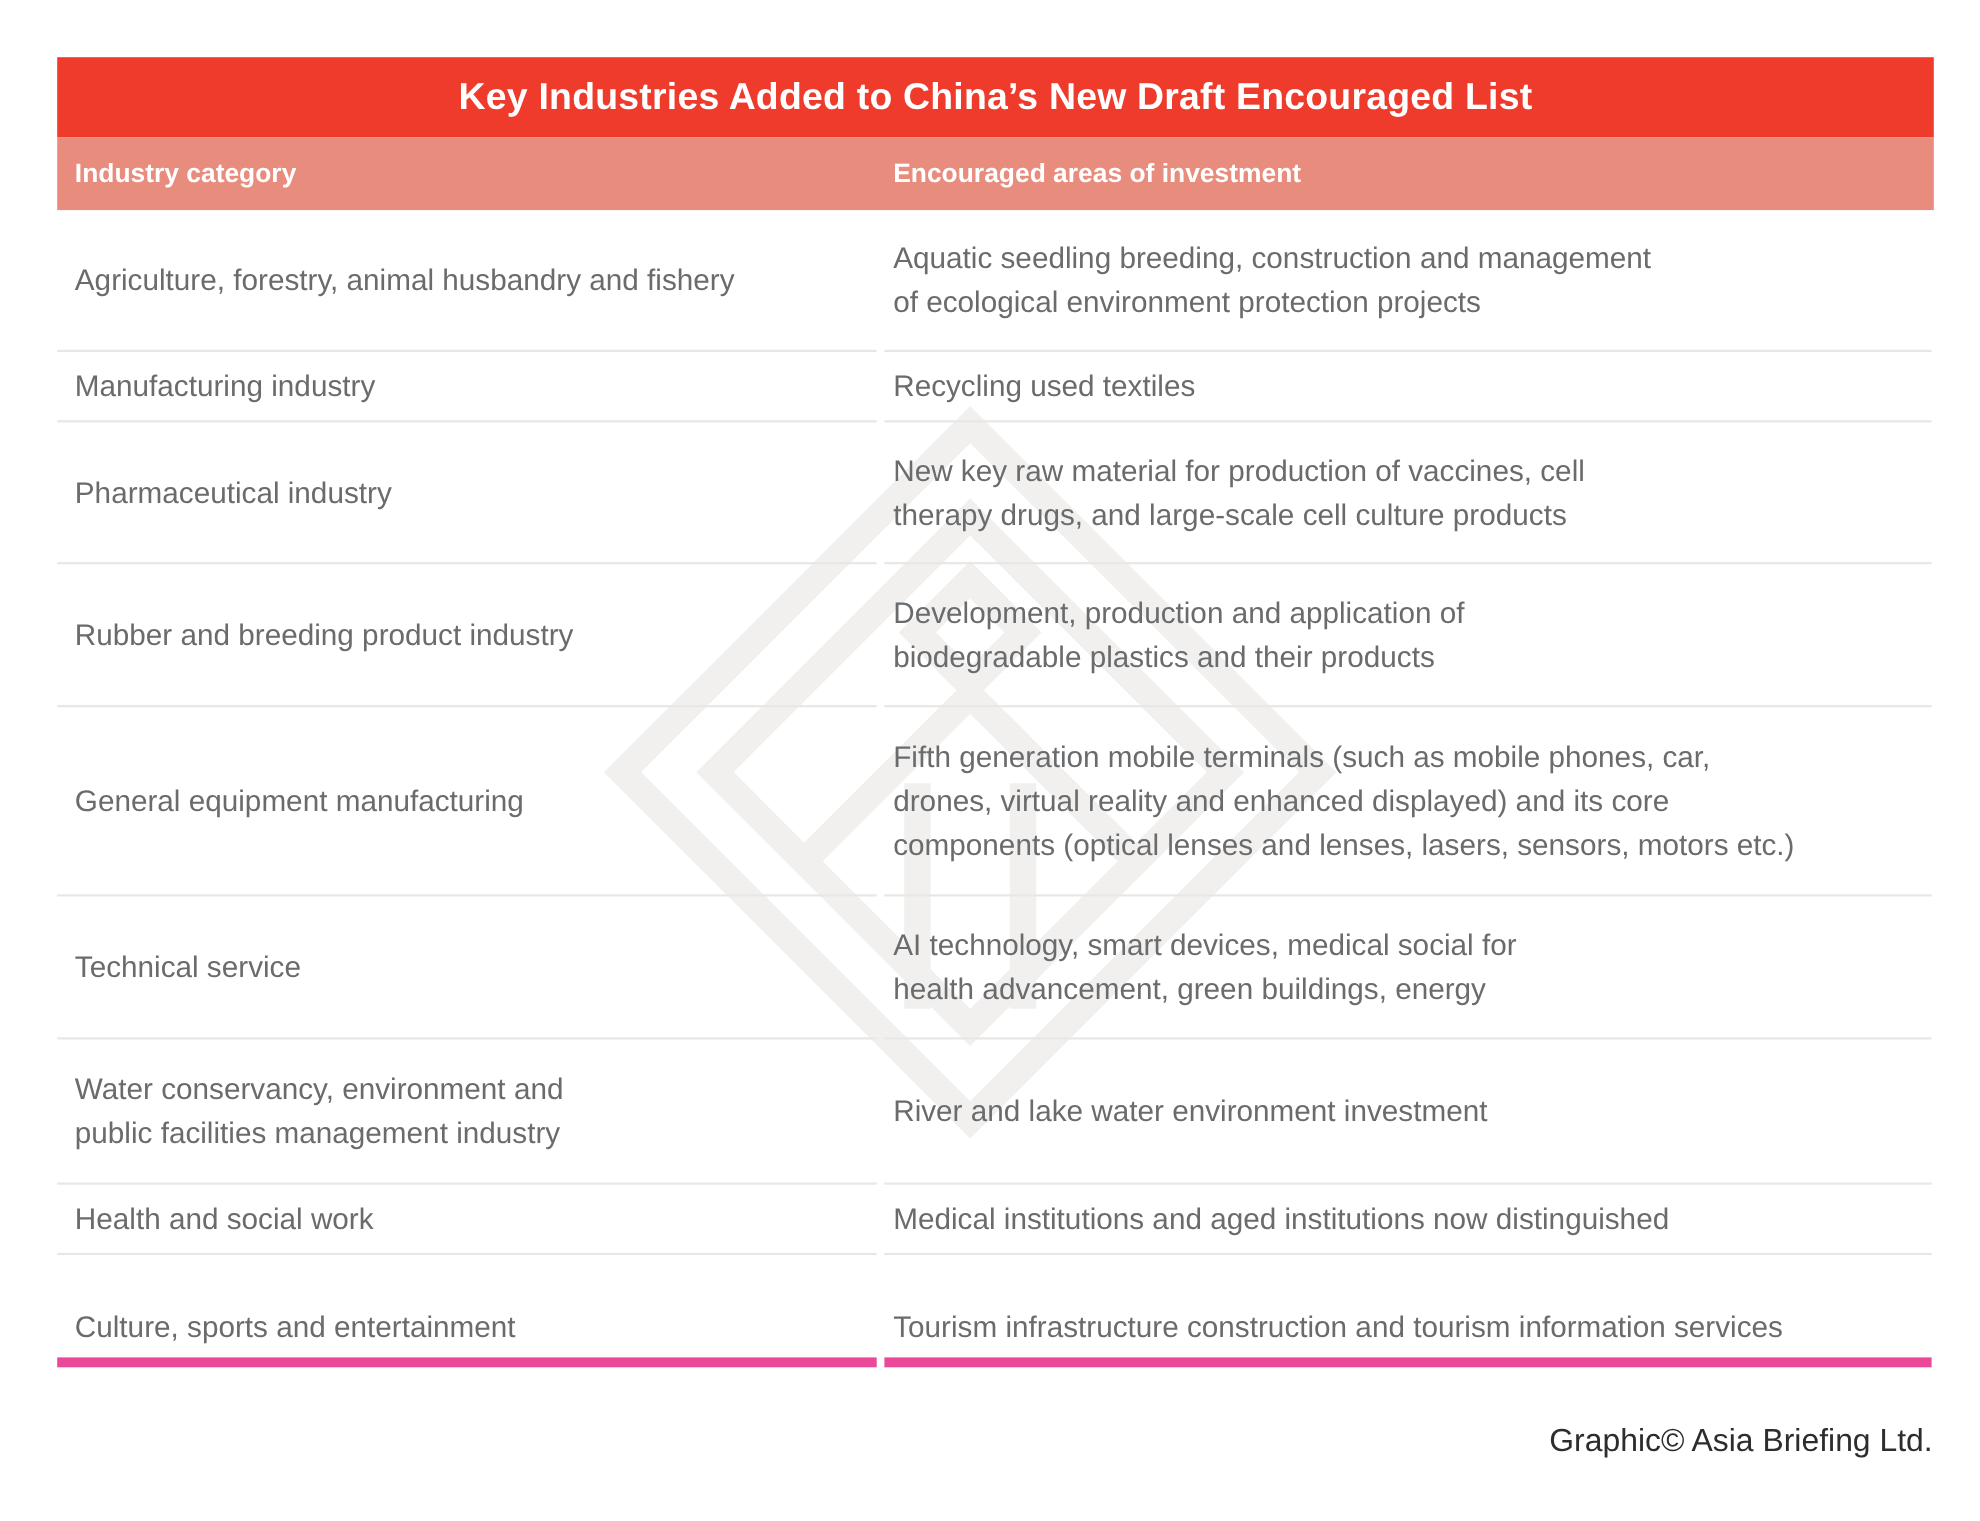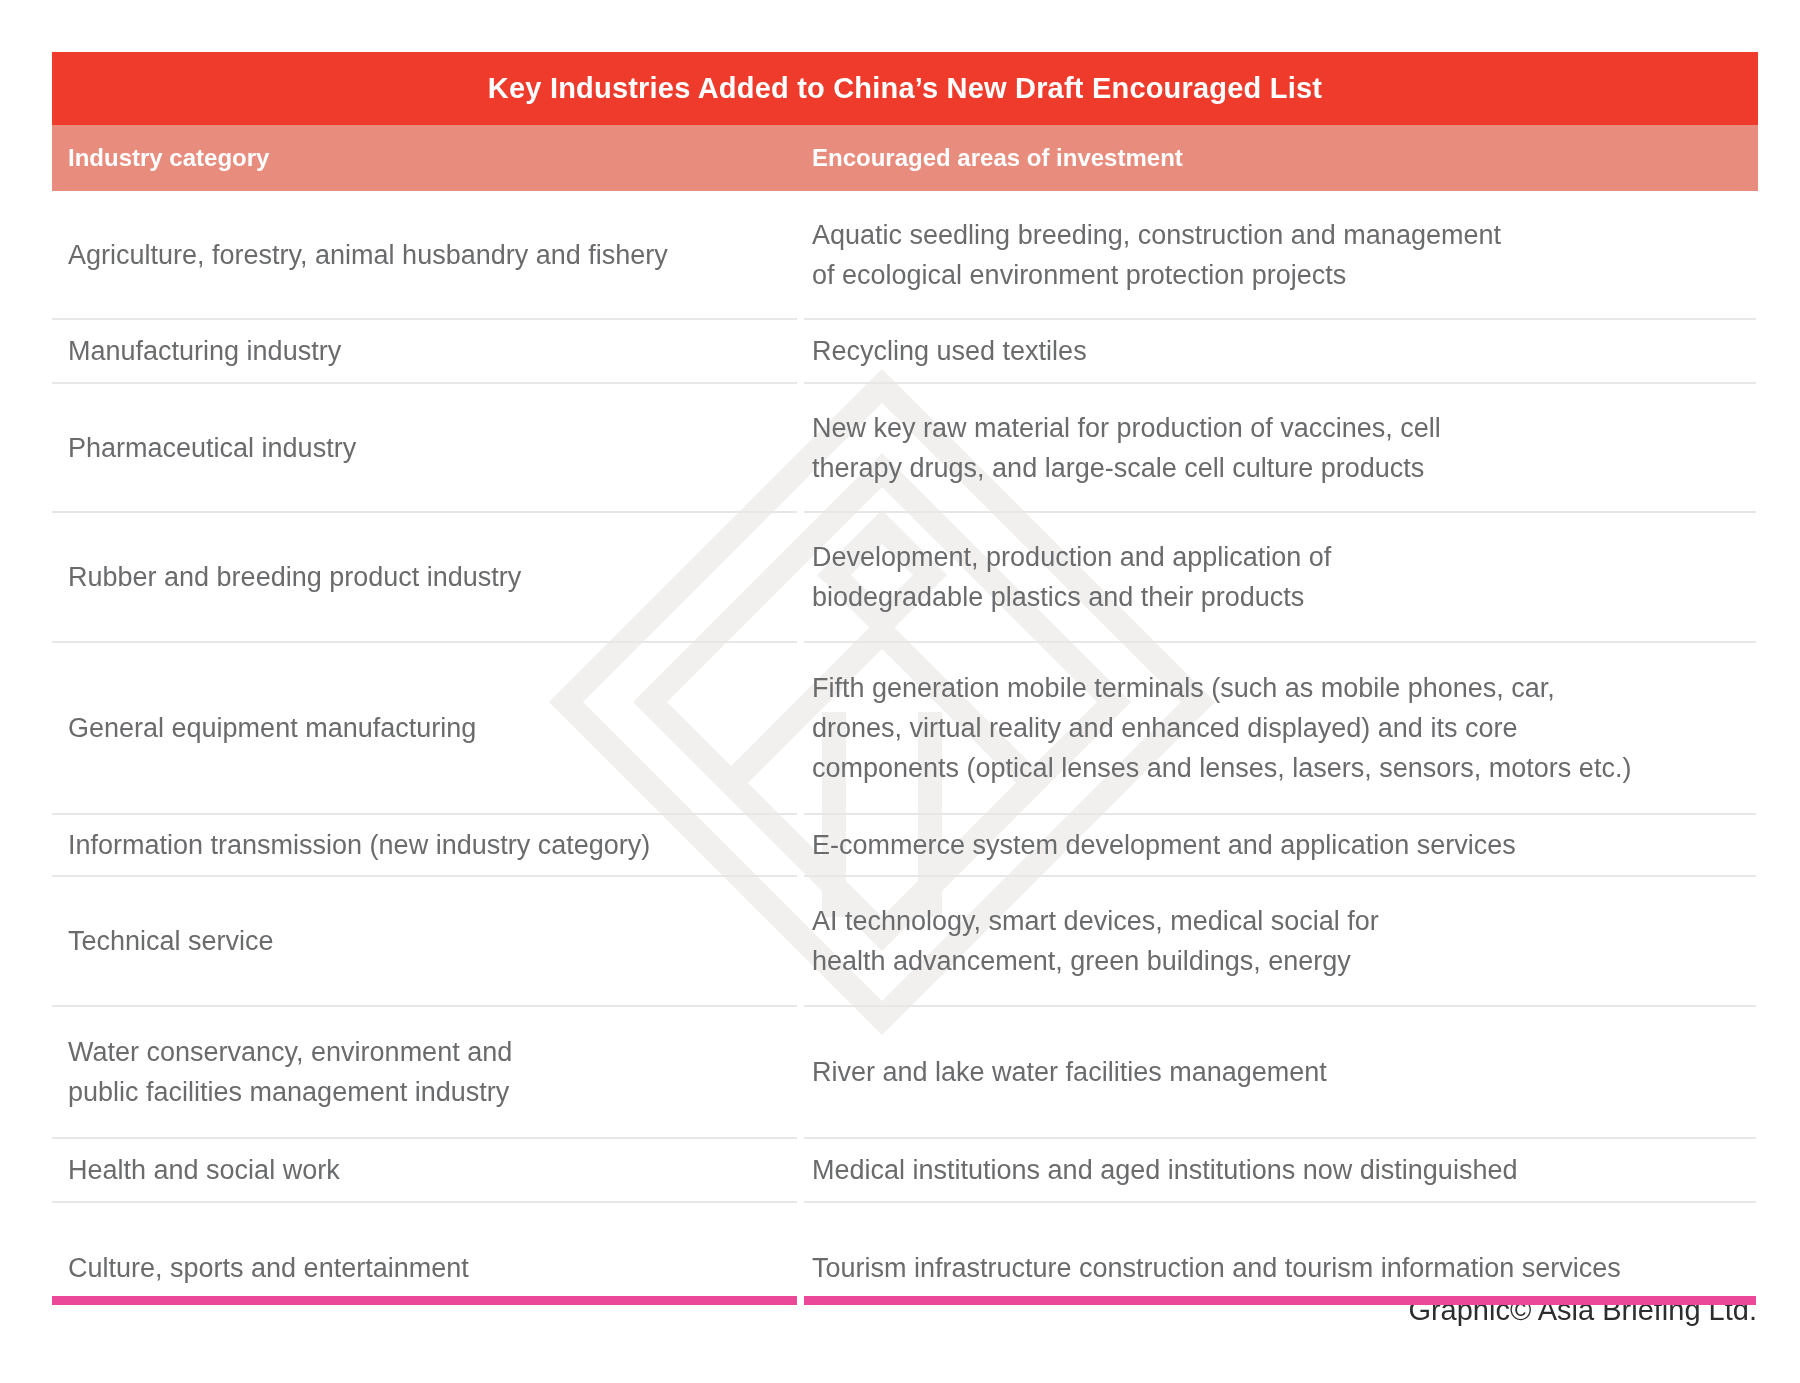--- a/index.html
+++ b/index.html
@@ -15,21 +15,21 @@
     position:absolute;left:52px;top:52px;width:1706px;
   }
   .watermark{
     position:absolute;left:470px;top:290px;
     z-index:0;pointer-events:none;
   }
   .title-bar{
     position:relative;z-index:1;
     height:73px;background:#ee3b2c;
     display:flex;align-items:center;justify-content:center;
-    color:#ffffff;font-size:29px;font-weight:700;
+    color:#ffffff;font-size:34px;font-weight:700;
     letter-spacing:0.2px;
   }
   .grid{
     display:grid;
     grid-template-columns:745px 952px;
     column-gap:7px;
   }
   .header-row{
     position:relative;z-index:1;
     height:66px;background:#e88c7e;
@@ -113,35 +113,31 @@
 biodegradable plastics and their products</div>
       </div>
 
       <div class="row grid r5">
         <div class="cell left">General equipment manufacturing</div>
         <div class="cell right">Fifth generation mobile terminals (such as mobile phones, car,
 drones, virtual reality and enhanced displayed) and its core
 components (optical lenses and lenses, lasers, sensors, motors etc.)</div>
       </div>
 
-      <div class="row grid r6">
-        <div class="cell left">Information transmission (new industry category)</div>
-        <div class="cell right">E-commerce system development and application services</div>
-      </div>
 
       <div class="row grid r7">
         <div class="cell left">Technical service</div>
         <div class="cell right">AI technology, smart devices, medical social for
 health advancement, green buildings, energy</div>
       </div>
 
       <div class="row grid r8">
         <div class="cell left">Water conservancy, environment and
 public facilities management industry</div>
-        <div class="cell right">River and lake water facilities management</div>
+        <div class="cell right">River and lake water environment investment</div>
       </div>
 
       <div class="row grid r9">
         <div class="cell left">Health and social work</div>
         <div class="cell right">Medical institutions and aged institutions now distinguished</div>
       </div>
 
       <div class="row grid r10 last">
         <div class="cell left">Culture, sports and entertainment</div>
         <div class="cell right">Tourism infrastructure construction and tourism information services</div>

